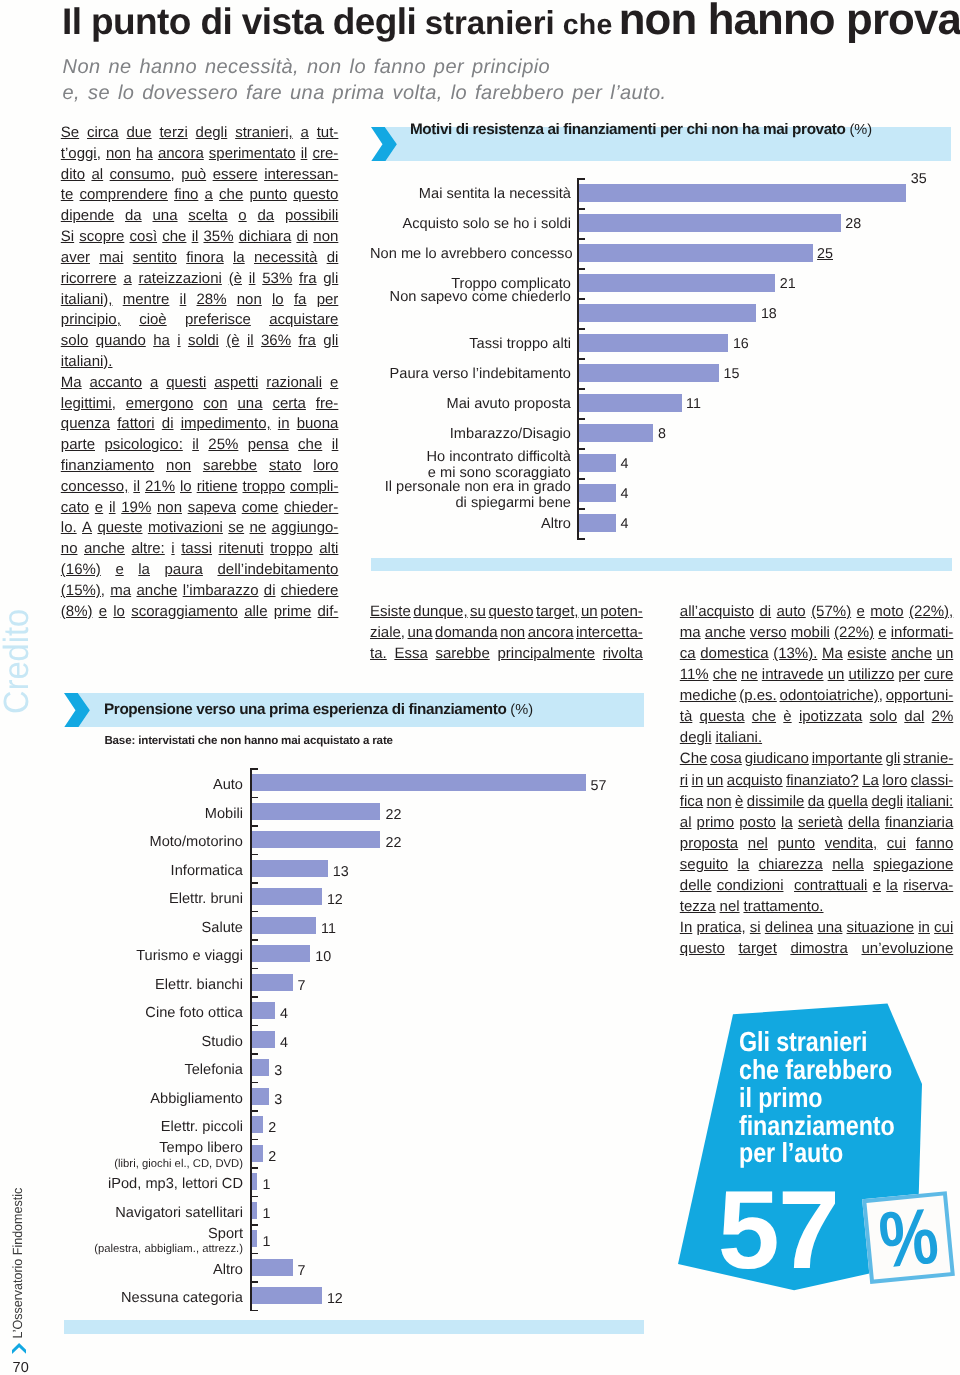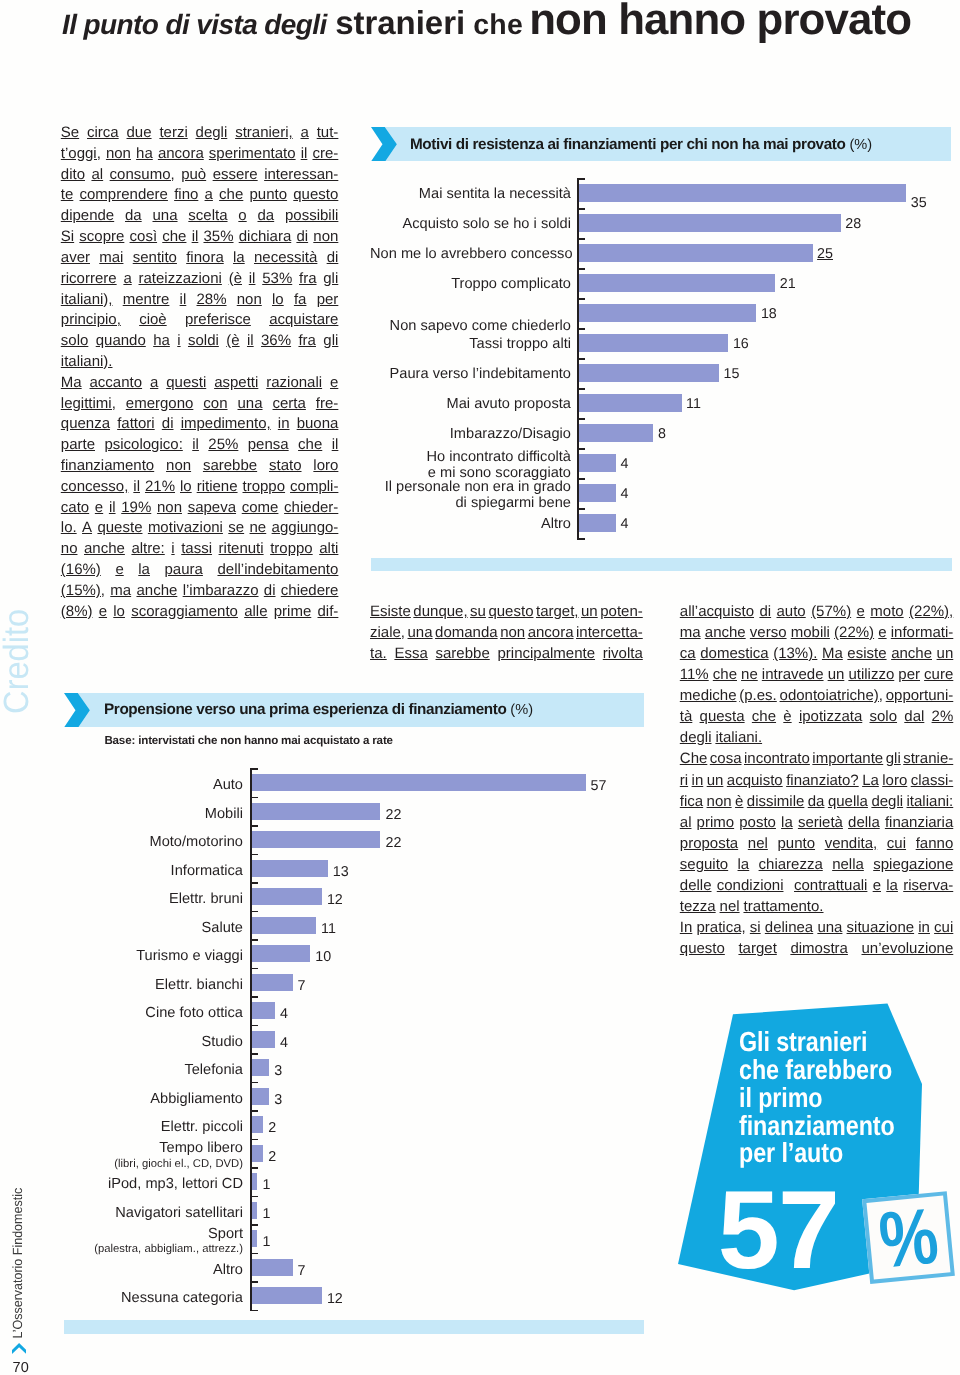--- a/index.html
+++ b/index.html
@@ -5,21 +5,21 @@
   html,body{margin:0;padding:0;}
   body{width:960px;height:1375px;background:#fefefd;font-family:"Liberation Sans",sans-serif;
        color:#231f20;position:relative;overflow:hidden;
        -webkit-font-smoothing:antialiased;text-rendering:geometricPrecision;}
   .pg{position:absolute;left:0;top:0;width:960px;height:1375px;}
   
   #title{position:absolute;left:62px;top:-2px;width:880px;height:46px;
          line-height:44px;white-space:nowrap;color:#231f20;}
   #title span{vertical-align:baseline;white-space:pre;}
   #title .gap{display:inline-block;height:1px;}
-  #title .t-reg{font-size:28px;font-weight:bold;letter-spacing:-0.6px;font-style:italic;}
+  #title .t-reg{font-size:37px;font-weight:bold;letter-spacing:-0.6px;}
   #title .t-bold{font-size:33px;font-weight:bold;letter-spacing:-0.03px;}
   #title .t-che{font-size:28.5px;font-weight:bold;letter-spacing:0.3px;}
   #title .t-big{font-size:43.8px;font-weight:bold;letter-spacing:-0.86px;}
   #subtitle{position:absolute;left:62.6px;top:53.5px;width:760px;font-size:20px;
             font-style:italic;color:#808285;line-height:26px;white-space:nowrap;
             word-spacing:2px;letter-spacing:0.4px;}
   
   .vtext{position:absolute;writing-mode:vertical-rl;transform:rotate(180deg);
          white-space:nowrap;}
   #sidebar-section{left:-3px;top:604.9px;font-size:35px;color:#c7e7f5;
@@ -66,20 +66,24 @@
                background:#fdfcfa;border:4.5px solid #5ebae6;box-sizing:border-box;}
   #callout-pct .pc{position:absolute;left:0;top:0;width:100%;height:100%;
                text-align:center;font-size:79px;font-weight:bold;color:#1ba0dc;
                line-height:85px;transform:scaleX(0.83);transform-origin:50% 50%;}
 </style>
 </head>
 <body>
 
 <div class="pg">
 <div id="title"><span class="t-reg">Il punto di vista degli</span><i class="gap" style="width:8.5px"></i><span class="t-bold">stranieri</span><i class="gap" style="width:8px"></i><span class="t-che">che</span><i class="gap" style="width:6px"></i><span class="t-big">non hanno provato</span></div>
+<div id="subtitle">
+      <div>Non ne hanno necessità, non lo fanno per principio</div>
+      <div>e, se lo dovessero fare una prima volta, lo farebbero per l’auto.</div>
+    </div>
 <div id="sidebar-section" class="vtext"><span>Credito</span></div>
 <div id="sidebar-pub" class="vtext"><span>L’Osservatorio Findomestic</span></div>
 <svg id="sidebar-arrow" viewBox="0 0 14.2 11">
       <path d="M7.1 0 L14.2 7.0 L14.2 11 L7.1 4.3 L0 11 L0 7.0 Z" fill="#13a8e2"></path>
     </svg>
 <div id="sidebar-pageno">70</div>
 <div id="col1" class="bodytext">
   <div class="para">
     <div class="ln"><span>Se</span><span>circa</span><span>due</span><span>terzi</span><span>degli</span><span>stranieri,</span><span>a</span><span>tut-</span></div>
     <div class="ln"><span>t’oggi,</span><span>non</span><span>ha</span><span>ancora</span><span>sperimentato</span><span>il</span><span>cre-</span></div>
@@ -122,61 +126,61 @@
   <div class="para">
     <div class="ln"><span>all’acquisto</span><span>di</span><span>auto</span><span>(57%)</span><span>e</span><span>moto</span><span>(22%),</span></div>
     <div class="ln"><span>ma</span><span>anche</span><span>verso</span><span>mobili</span><span>(22%)</span><span>e</span><span>informati-</span></div>
     <div class="ln"><span>ca</span><span>domestica</span><span>(13%).</span><span>Ma</span><span>esiste</span><span>anche</span><span>un</span></div>
     <div class="ln"><span>11%</span><span>che</span><span>ne</span><span>intravede</span><span>un</span><span>utilizzo</span><span>per</span><span>cure</span></div>
     <div class="ln"><span>mediche</span><span>(p.es.</span><span>odontoiatriche),</span><span>opportuni-</span></div>
     <div class="ln"><span>tà</span><span>questa</span><span>che</span><span>è</span><span>ipotizzata</span><span>solo</span><span>dal</span><span>2%</span></div>
     <div class="ln last"><span>degli</span><span>italiani.</span></div>
   </div>
   <div class="para">
-    <div class="ln"><span>Che</span><span>cosa</span><span>incontrato</span><span>importante</span><span>gli</span><span>stranie-</span></div>
+    <div class="ln"><span>Che</span><span>cosa</span><span>giudicano</span><span>importante</span><span>gli</span><span>stranie-</span></div>
     <div class="ln"><span>ri</span><span>in</span><span>un</span><span>acquisto</span><span>finanziato?</span><span>La</span><span>loro</span><span>classi-</span></div>
     <div class="ln"><span>fica</span><span>non</span><span>è</span><span>dissimile</span><span>da</span><span>quella</span><span>degli</span><span>italiani:</span></div>
     <div class="ln"><span>al</span><span>primo</span><span>posto</span><span>la</span><span>serietà</span><span>della</span><span>finanziaria</span></div>
     <div class="ln"><span>proposta</span><span>nel</span><span>punto</span><span>vendita,</span><span>cui</span><span>fanno</span></div>
     <div class="ln"><span>seguito</span><span>la</span><span>chiarezza</span><span>nella</span><span>spiegazione</span></div>
     <div class="ln"><span>delle</span><span>condizioni</span><span></span><span>contrattuali</span><span>e</span><span>la</span><span>riserva-</span></div>
     <div class="ln last"><span>tezza</span><span>nel</span><span>trattamento.</span></div>
   </div>
   <div class="para">
     <div class="ln"><span>In</span><span>pratica,</span><span>si</span><span>delinea</span><span>una</span><span>situazione</span><span>in</span><span>cui</span></div>
     <div class="ln"><span>questo</span><span>target</span><span>dimostra</span><span>un’evoluzione</span></div>
   </div>
 </div>
 
 <svg class="chband" style="left:370.8px;top:126.5px;width:580.2px;height:34.5px" viewBox="0 0 580.2 34.5">
       <path d="M13.8 0 L580.2 0 L580.2 34.5 L14.2 34.5 L25.9 17.25 Z" fill="#c6e8f8"></path>
       <path d="M0 0 L13.8 0 L25.9 17.25 L14.2 34.5 L0 34.5 L11.5 17.25 Z" fill="#13a8e2"></path>
     </svg>
-<div class="chtitle" style="left:410px;top:136px"><span>Motivi di resistenza ai finanziamenti per chi non ha mai provato </span><span class="pct">(%)</span></div>
+<div class="chtitle" style="left:410px;top:121px"><span>Motivi di resistenza ai finanziamenti per chi non ha mai provato </span><span class="pct">(%)</span></div>
 <div class="chart">
   <div class="axis" style="left:577.0px;top:178.0px;height:361.6px"></div>
   <div class="tick" style="left:577.0px;top:178.0px"></div>
   <div class="bar" style="left: 578.6px; top: 184px; height: 18px; width: 327.6px;"></div>
   <div class="blabel" style="left:370px;top:185.9px;width:201px">Mai sentita la necessità</div>
-  <div class="bval" style="top: 195px; left: 910.7px;">35</div>
+  <div class="bval" style="top: 171px; left: 910.7px;">35</div>
   <div class="tick" style="left:577.0px;top:208.0px"></div>
   <div class="bar" style="left: 578.6px; top: 214px; height: 18px; width: 262.1px;"></div>
   <div class="blabel" style="left:370px;top:215.9px;width:201px">Acquisto solo se ho i soldi</div>
   <div class="bval" style="top: 215.5px; left: 845.2px;">28</div>
   <div class="tick" style="left:577.0px;top:238.0px"></div>
   <div class="bar" style="left: 578.6px; top: 244px; height: 18px; width: 234px;"></div>
   <div class="blabel" style="left:370px;top:245.9px;width:201px">Non me lo avrebbero concesso</div>
   <div class="bval" style="top: 245.5px; left: 817.1px; text-decoration: underline;">25</div>
   <div class="tick" style="left:577.0px;top:268.0px"></div>
   <div class="bar" style="left: 578.6px; top: 274px; height: 18px; width: 196.6px;"></div>
   <div class="blabel" style="left:370px;top:275.9px;width:201px">Troppo complicato</div>
   <div class="bval" style="top: 275.5px; left: 779.7px;">21</div>
   <div class="tick" style="left:577.0px;top:298.0px"></div>
   <div class="bar" style="left: 578.6px; top: 304px; height: 18px; width: 177.8px;"></div>
-  <div class="blabel" style="left:370px;top:318px;width:201px">Non sapevo come chiederlo</div>
+  <div class="blabel" style="left:370px;top:289px;width:201px">Non sapevo come chiederlo</div>
   <div class="bval" style="top: 305.5px; left: 760.9px;">18</div>
   <div class="tick" style="left:577.0px;top:328.0px"></div>
   <div class="bar" style="left: 578.6px; top: 334px; height: 18px; width: 149.8px;"></div>
   <div class="blabel" style="left:370px;top:335.9px;width:201px">Tassi troppo alti</div>
   <div class="bval" style="top: 335.5px; left: 732.9px;">16</div>
   <div class="tick" style="left:577.0px;top:358.0px"></div>
   <div class="bar" style="left: 578.6px; top: 364px; height: 18px; width: 140.4px;"></div>
   <div class="blabel" style="left:370px;top:365.9px;width:201px">Paura verso l’indebitamento</div>
   <div class="bval" style="top: 365.5px; left: 723.5px;">15</div>
   <div class="tick" style="left:577.0px;top:388.0px"></div>

